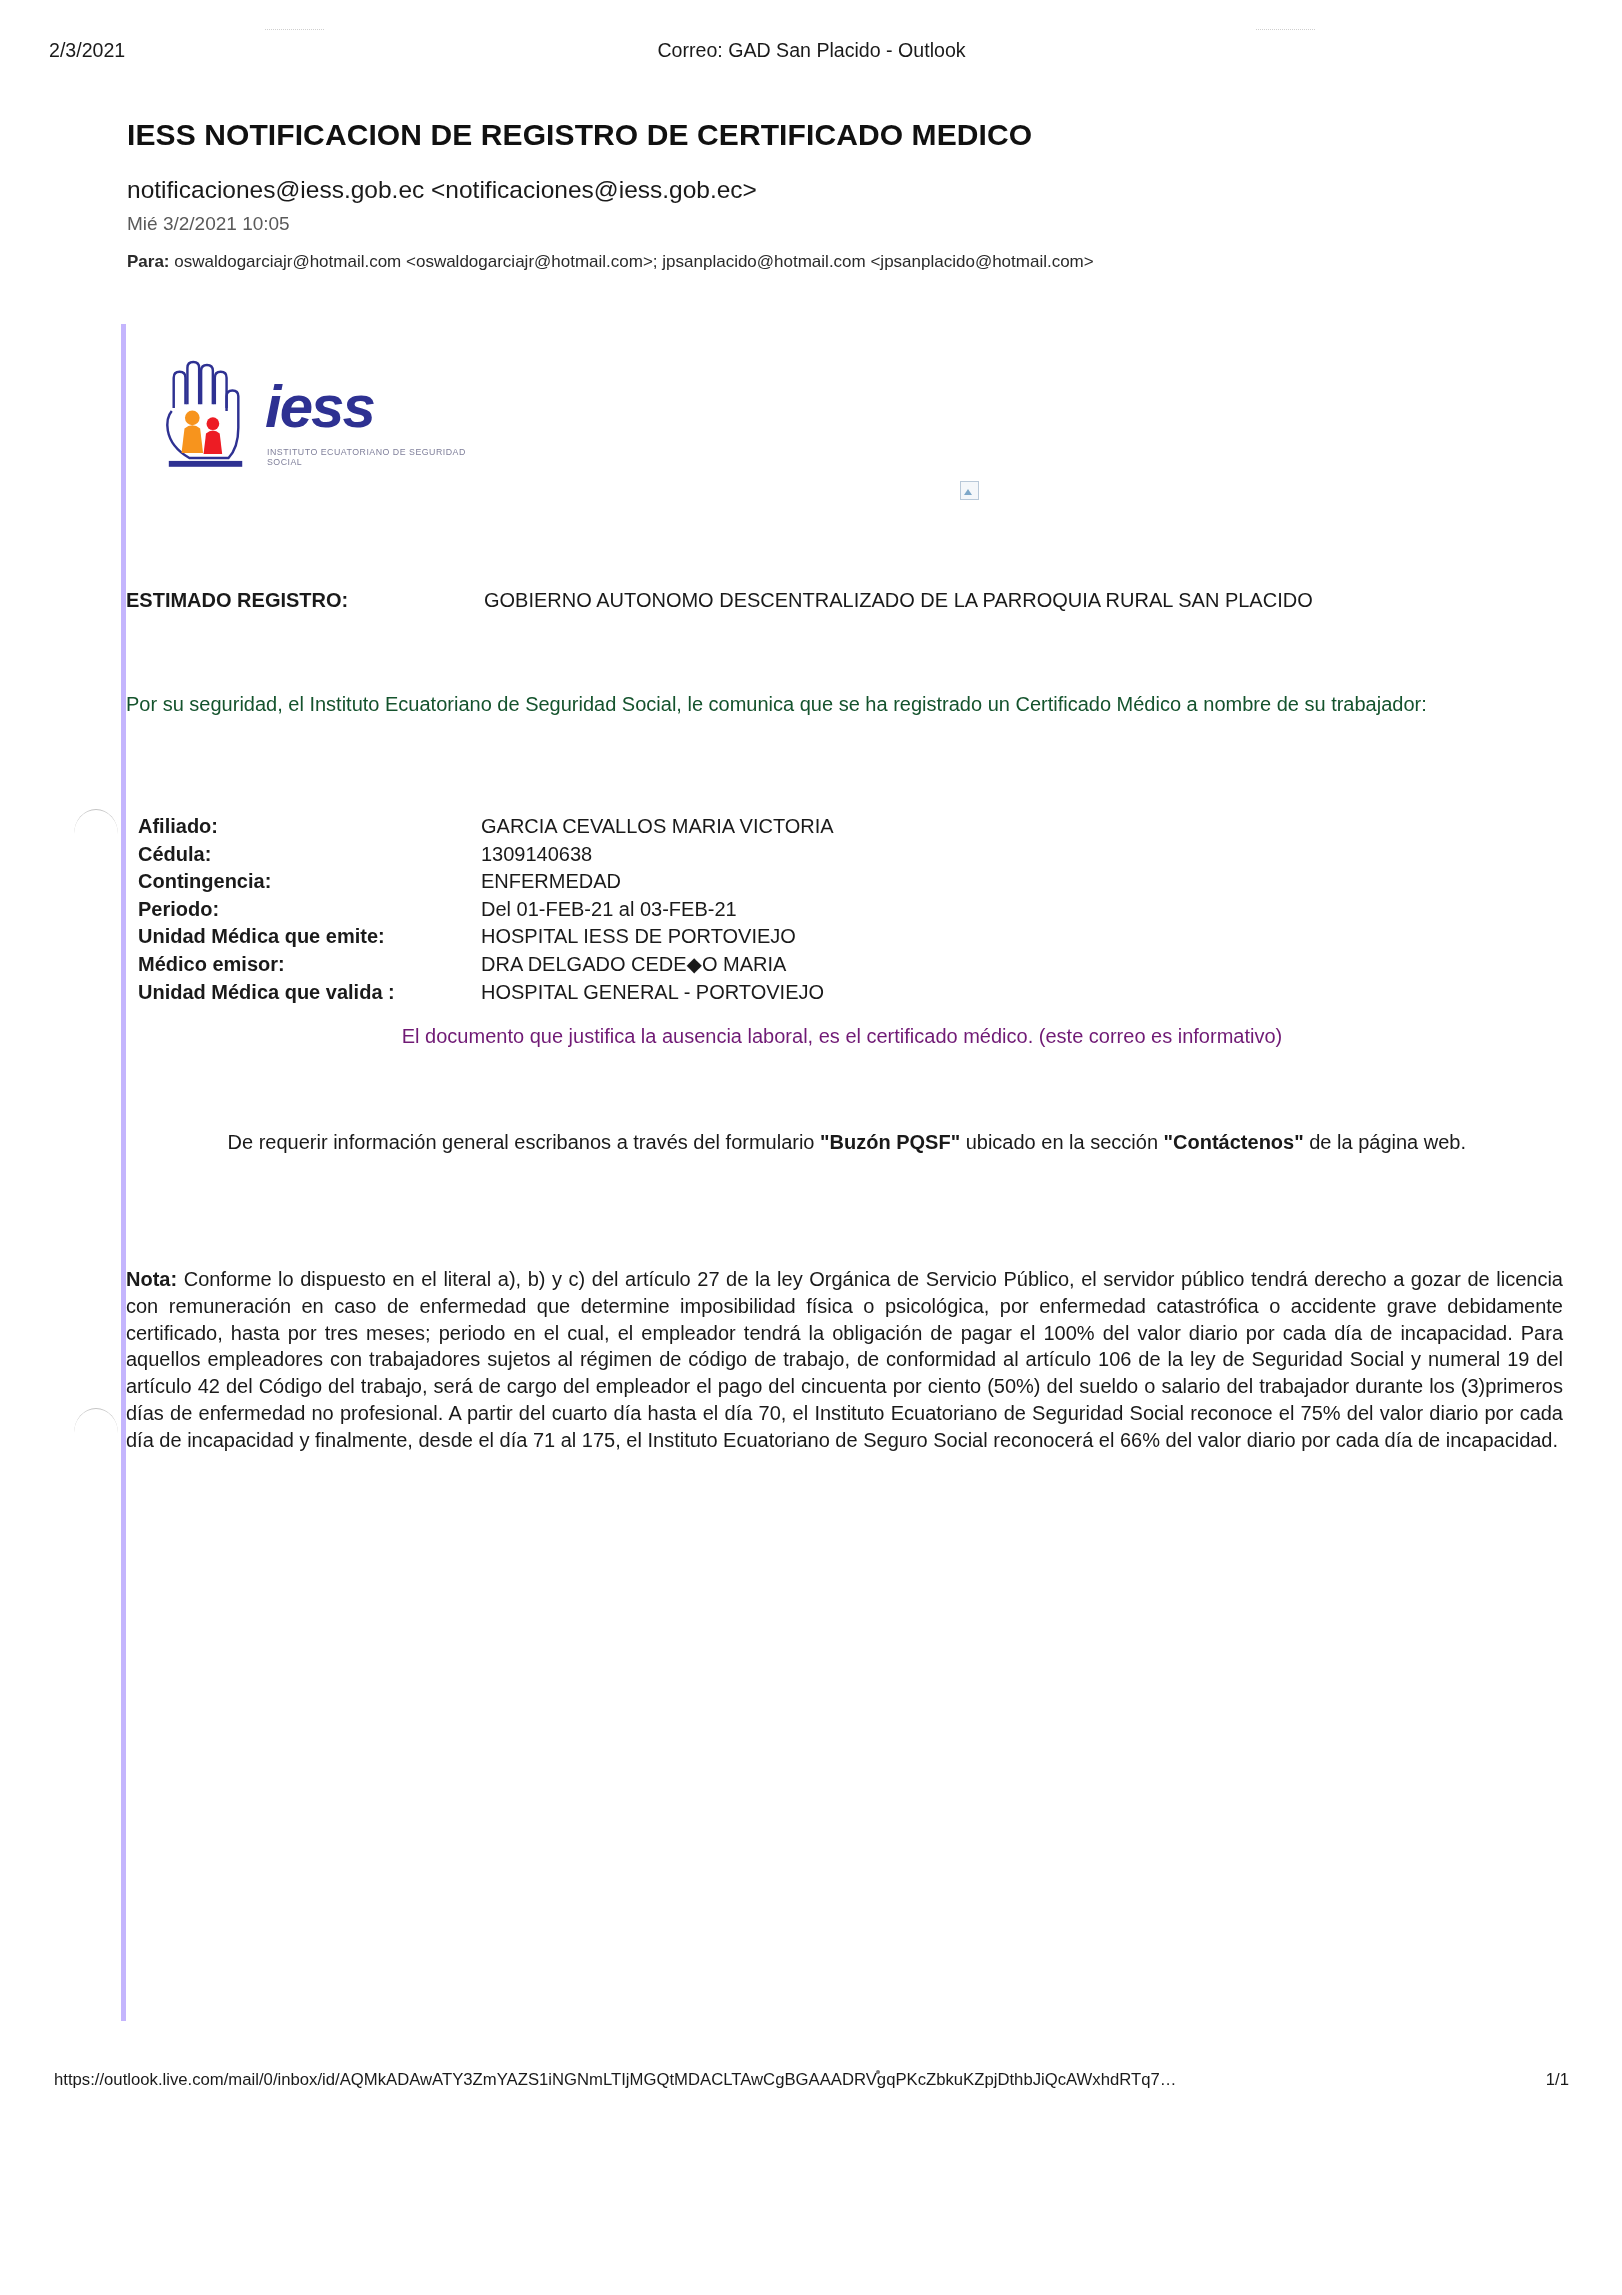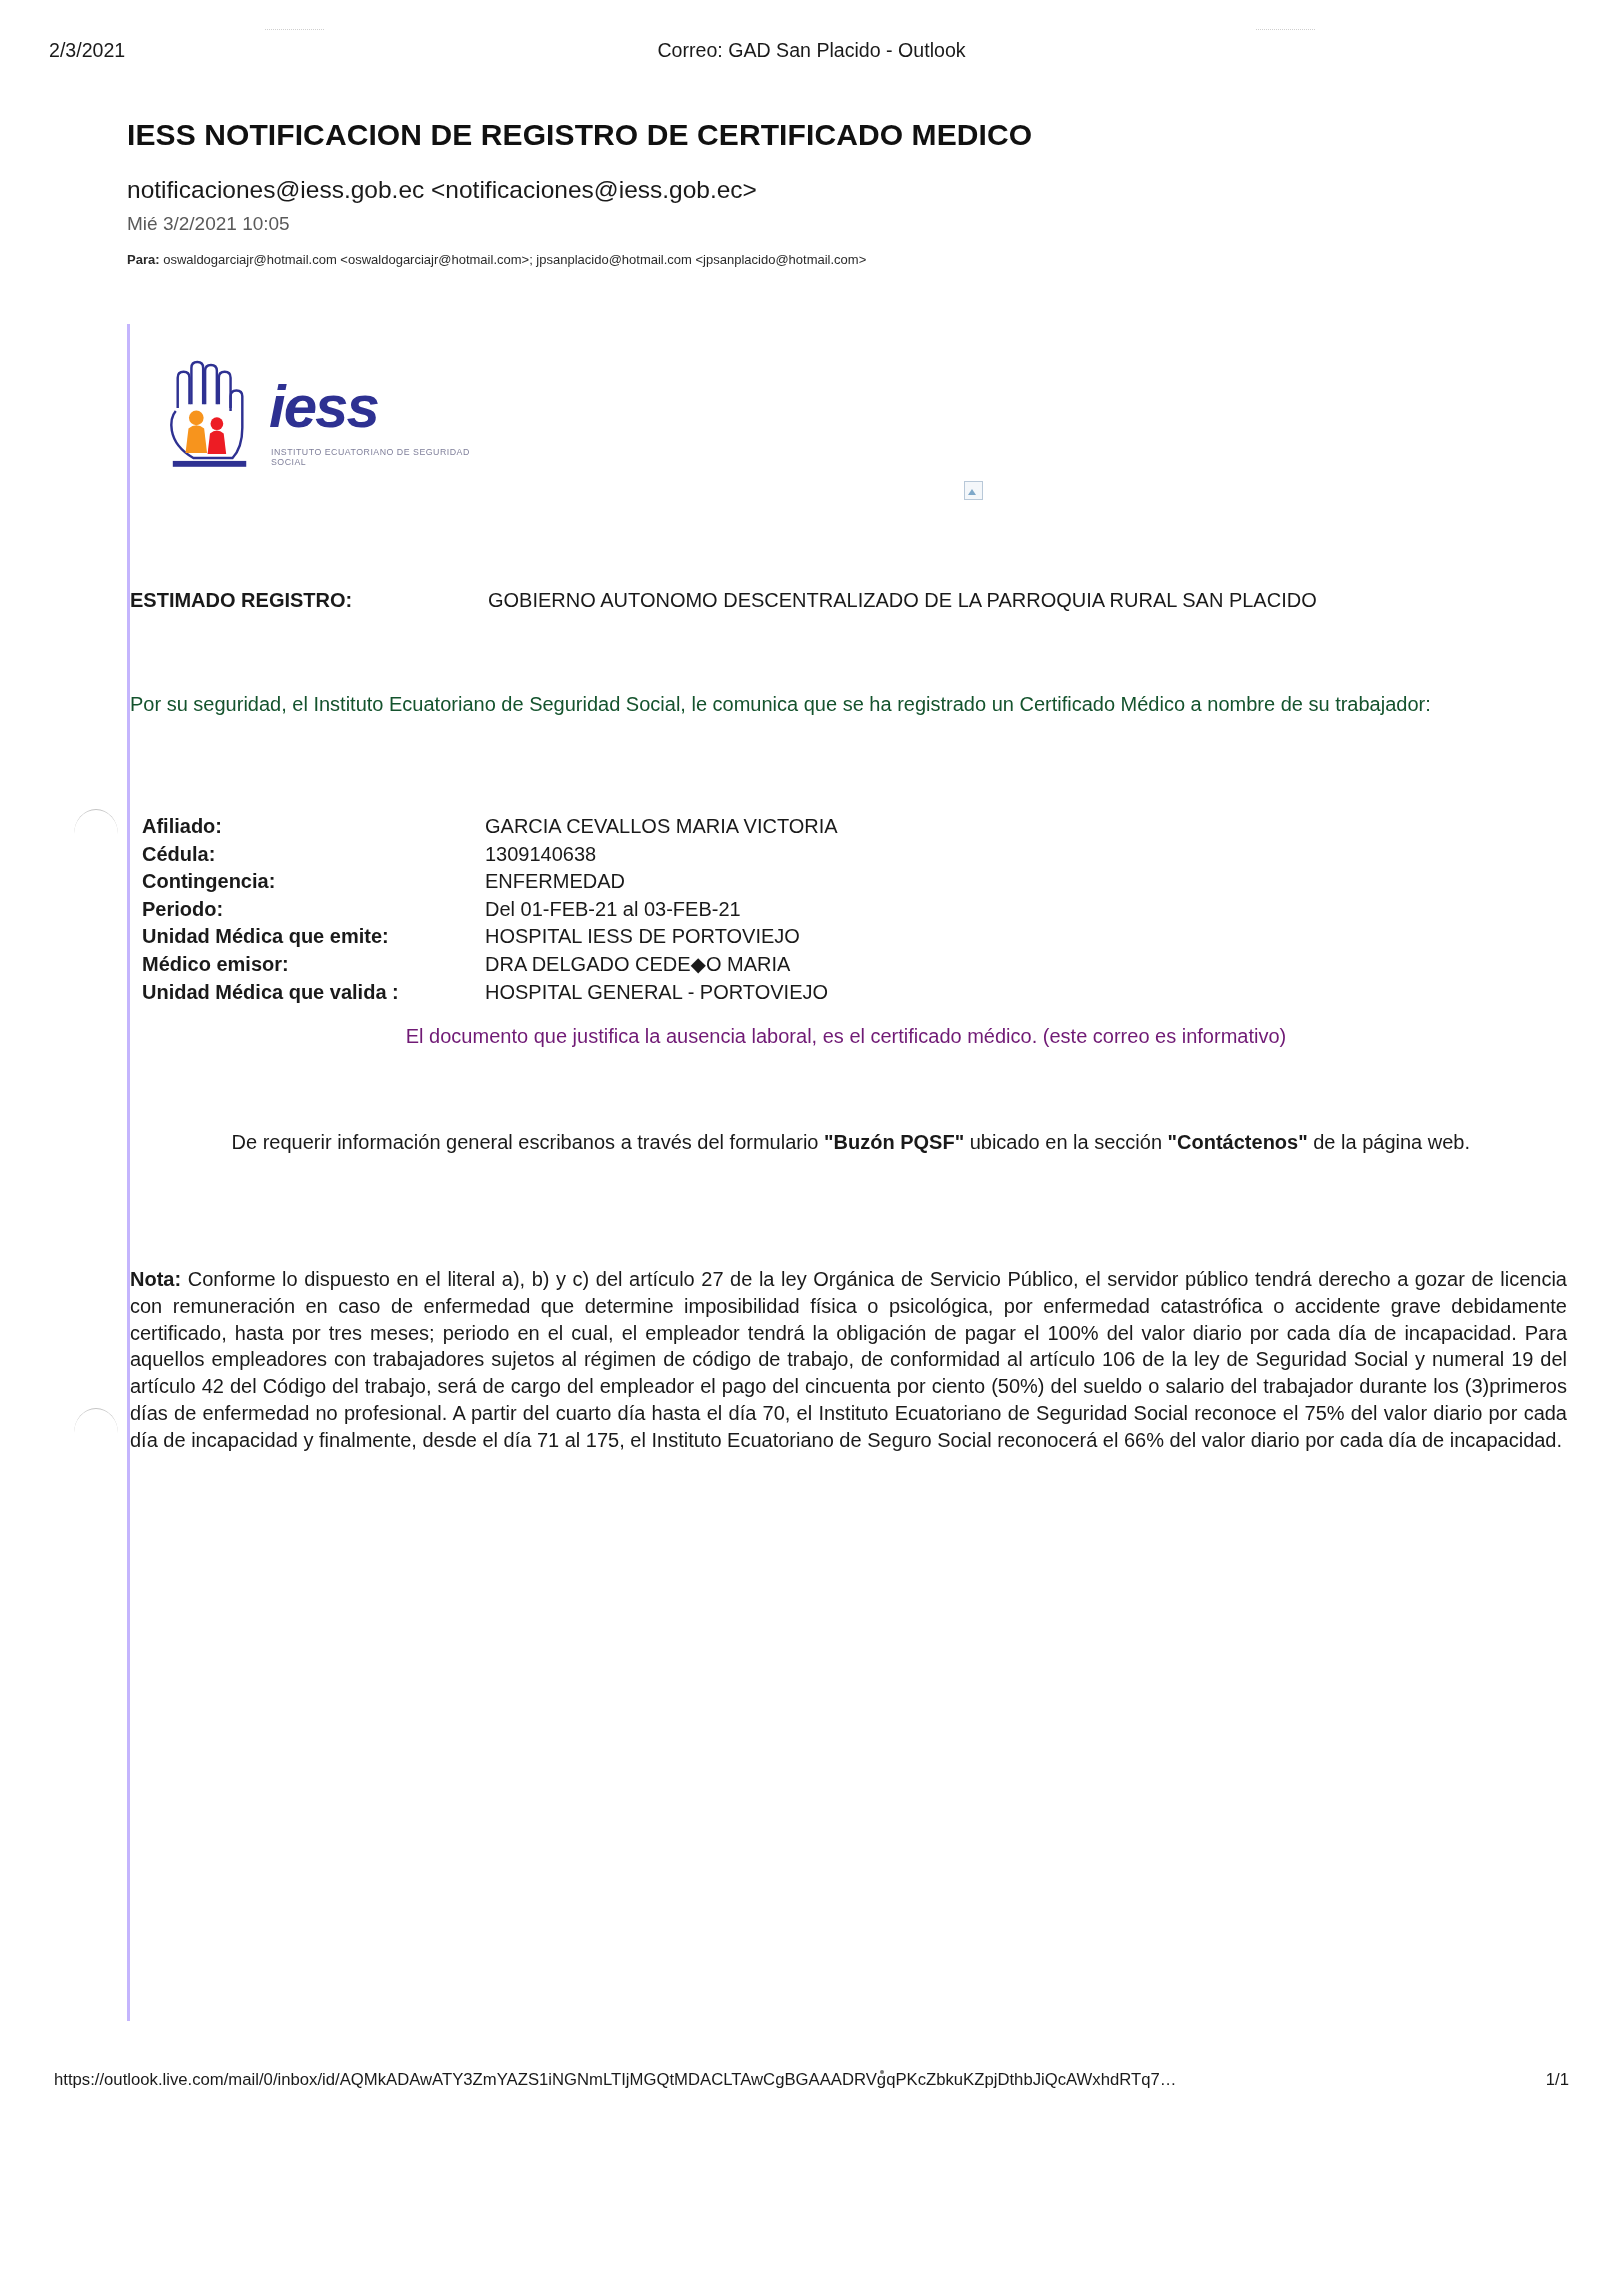--- a/index.html
+++ b/index.html
@@ -62,35 +62,35 @@
     font-size: 24.5px;
     color: #1a1a1a;
     margin: 0 0 9.8px 0;
   }
   .sent-date {
     font-size: 19px;
     color: #5a5a5a;
     margin: 0 0 16.7px 0;
   }
   .recipients {
-    font-size: 13px;
+    font-size: 17px;
     color: #2a2a2a;
   }
   .recipients .lbl {
     font-weight: bold;
   }
 
   
   .body-frame {
     position: absolute;
-    left: 127px;
+    left: 121px;
     top: 324px;
     width: 1437px;
     height: 1697px;
-    border-left: 3px solid #c4b5fd;
+    border-left: 5px solid #c4b5fd;
   }
 
   .logo-block {
     position: absolute;
     left: 34px;
     top: 24.5px;
     width: 343px;
     height: 142px;
   }
   .iess-hand {

